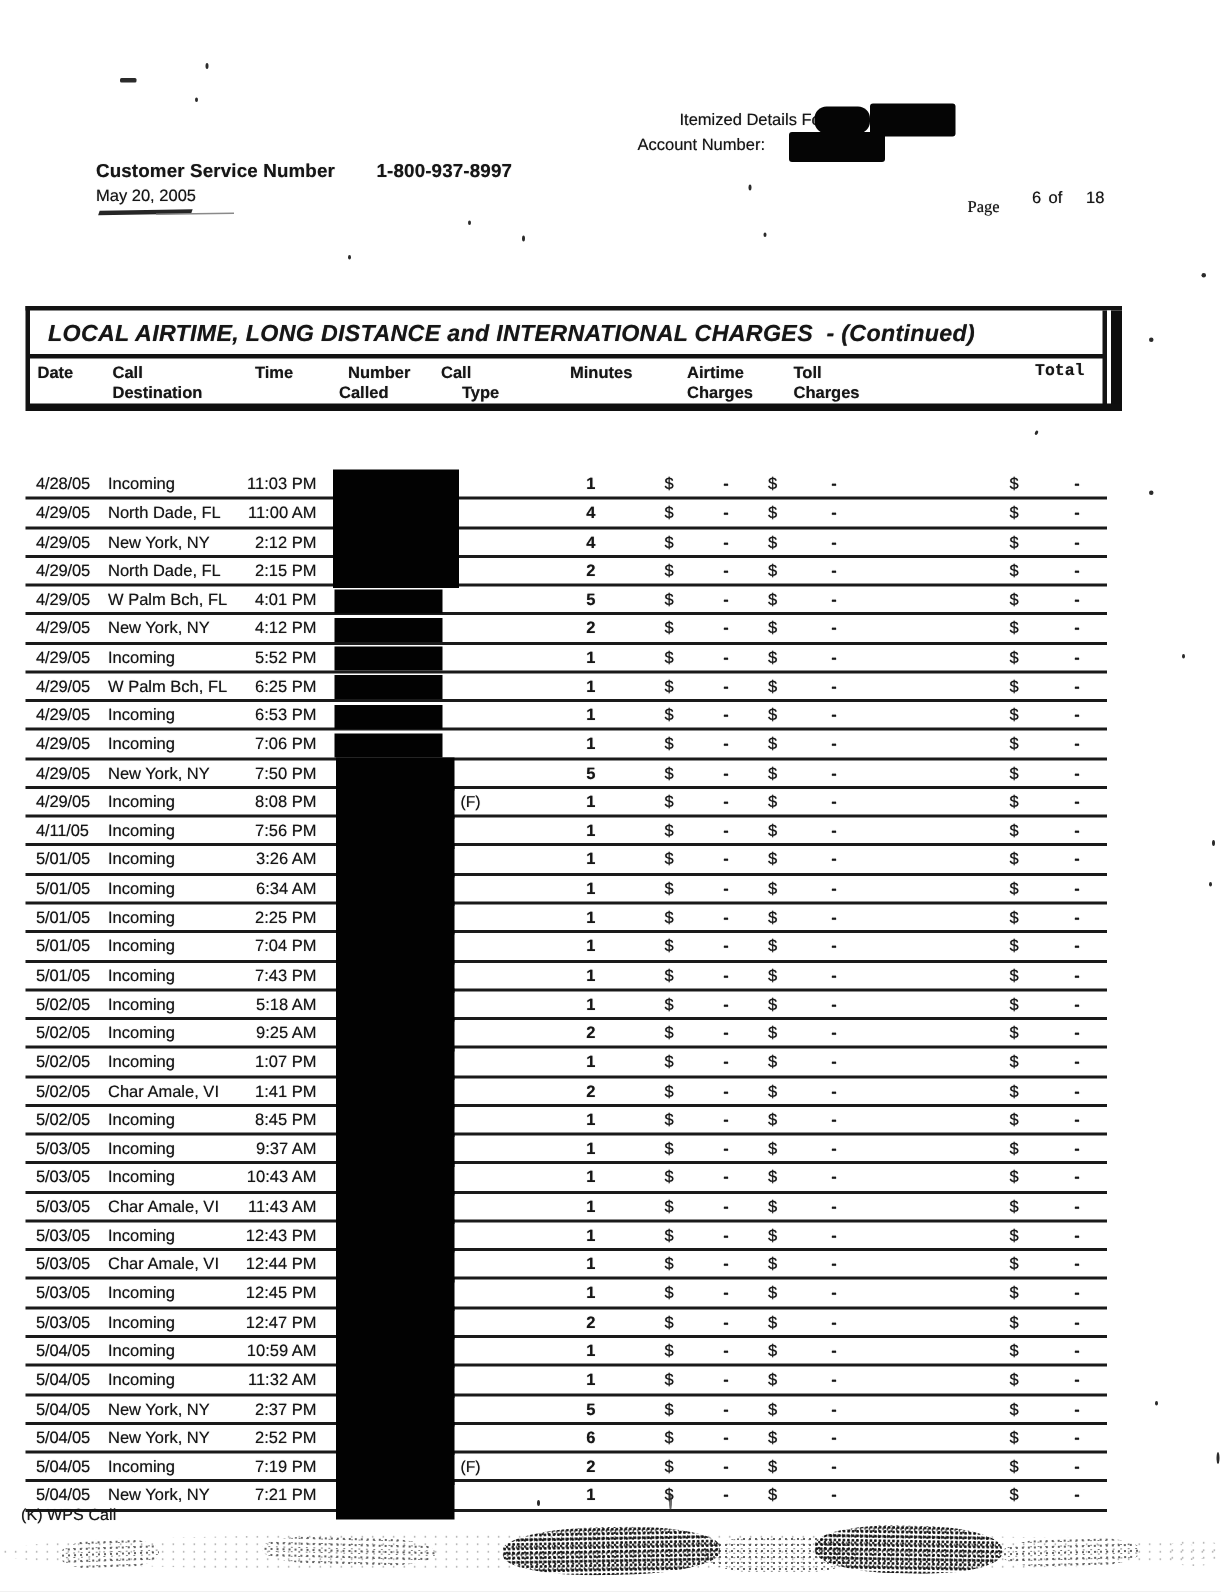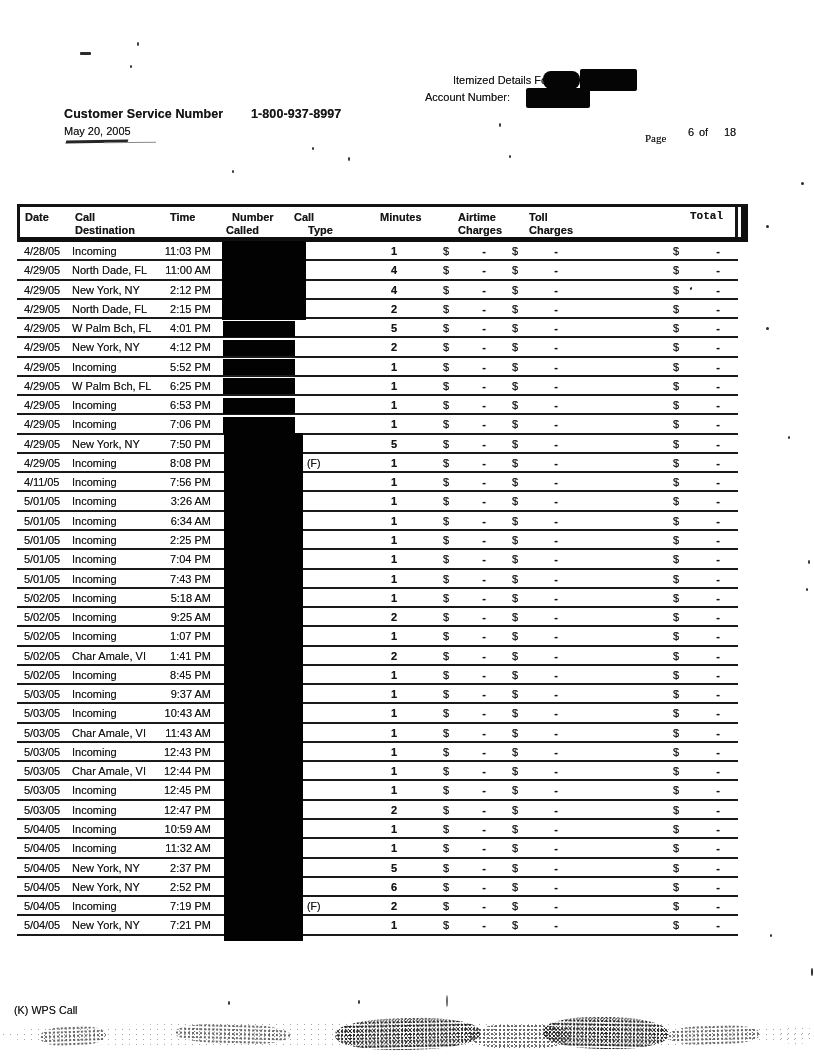--- a/index.html
+++ b/index.html
@@ -21,21 +21,21 @@
   .right-edge{position:absolute;top:0;right:0;width:13px;height:100%;
               background:linear-gradient(90deg,#141414 0 3px,#ffffff 3px 6px,#0e0e0e 6px 13px);}
   .title-row{height:32px;border-bottom:3px solid #131313;box-sizing:border-box;
              padding:7px 20px 0 12px;font-style:italic;font-weight:bold;font-size:15.5px;letter-spacing:.2px;}
   .title-suffix{margin-left:9px;}
   .header-row{position:relative;height:35px;border-bottom:5px solid #0f0f0f;box-sizing:border-box;
               font-weight:bold;font-size:11px;}
   .header-row span{position:absolute;line-height:12px;}
   .h2a{top:4px;} .h2b{top:17px;}
 
-  .tbody{position:relative;width:721px;}
+  .tbody{position:relative;width:721px;margin-top:40px;}
   .row{position:relative;height:19.28px;border-bottom:2.2px solid #1a1a1a;box-sizing:border-box;font-size:11px;}
   .row span{position:absolute;top:3px;line-height:13px;white-space:nowrap;}
   .c-date{left:7px;letter-spacing:-.1px;}
   .c-dest{left:55px;}
   .c-time{left:128px;width:66px;text-align:right;}
   .c-ctype{left:290px;font-size:10.5px;}
   .c-min{left:330px;width:50px;text-align:right;font-weight:bold;}
   .c-acur{left:426px;}  .c-aamt{left:458px;width:18px;text-align:center;font-weight:bold;}
   .c-tcur{left:495px;}  .c-tamt{left:530px;width:18px;text-align:center;font-weight:bold;}
   .c-ocur{left:656px;}  .c-oamt{left:692px;width:18px;text-align:center;font-weight:bold;}
@@ -75,20 +75,23 @@
   <div class="scribble2" style="left:104px;top:142px;width:52px;height:1.4px;"></div>
 
   <div class="abs lbl soft" style="left:645px;top:132px;font-family:Liberation Serif, serif;">Page</div>
   <div class="abs lbl soft" style="left:688px;top:126px;">6</div>
   <div class="abs lbl soft" style="left:699px;top:126px;">of</div>
   <div class="abs lbl soft" style="left:724px;top:126px;">18</div>
 
   <div class="bill-table">
     <div class="tbox">
       <div class="right-edge"></div>
+      <div class="title-row soft">
+        <span>LOCAL AIRTIME, LONG DISTANCE and INTERNATIONAL CHARGES</span><span class="title-suffix">- (Continued)</span>
+      </div>
       <div class="header-row soft">
         <span class="h2a" style="left:5px;">Date</span>
         <span class="h2a" style="left:55px;">Call</span>
         <span class="h2b" style="left:55px;">Destination</span>
         <span class="h2a" style="left:150px;">Time</span>
         <span class="h2a" style="left:212px;">Number</span>
         <span class="h2b" style="left:206px;">Called</span>
         <span class="h2a" style="left:274px;">Call</span>
         <span class="h2b" style="left:274px;margin-left:14px;">Type</span>
         <span class="h2a" style="left:360px;">Minutes</span>

